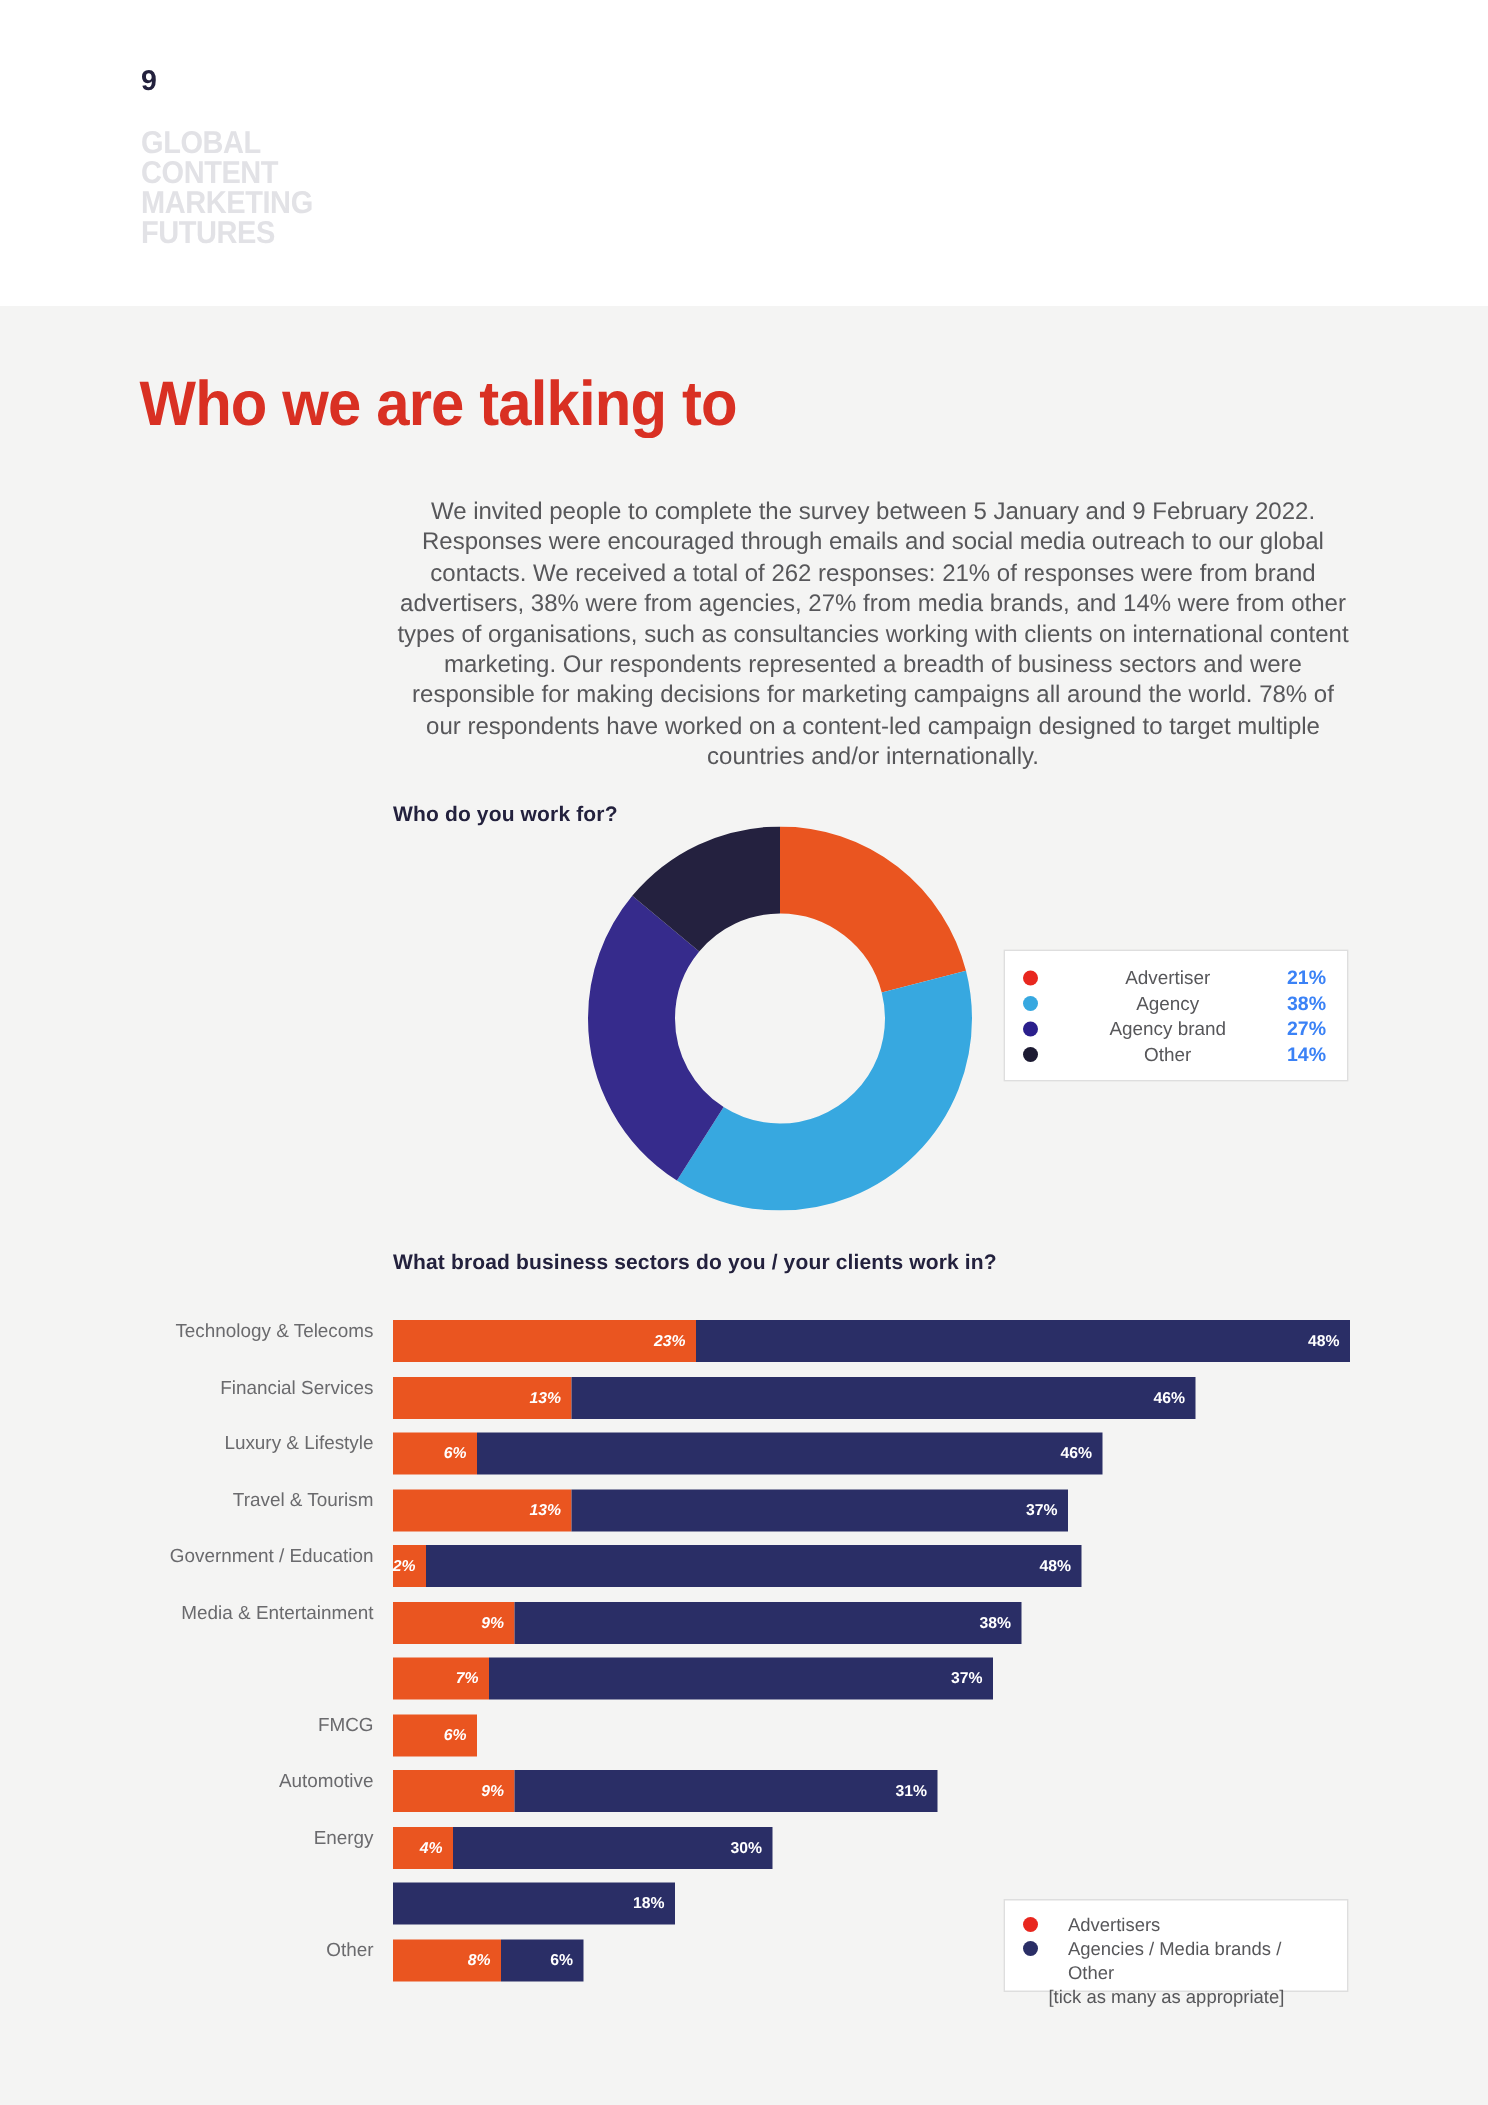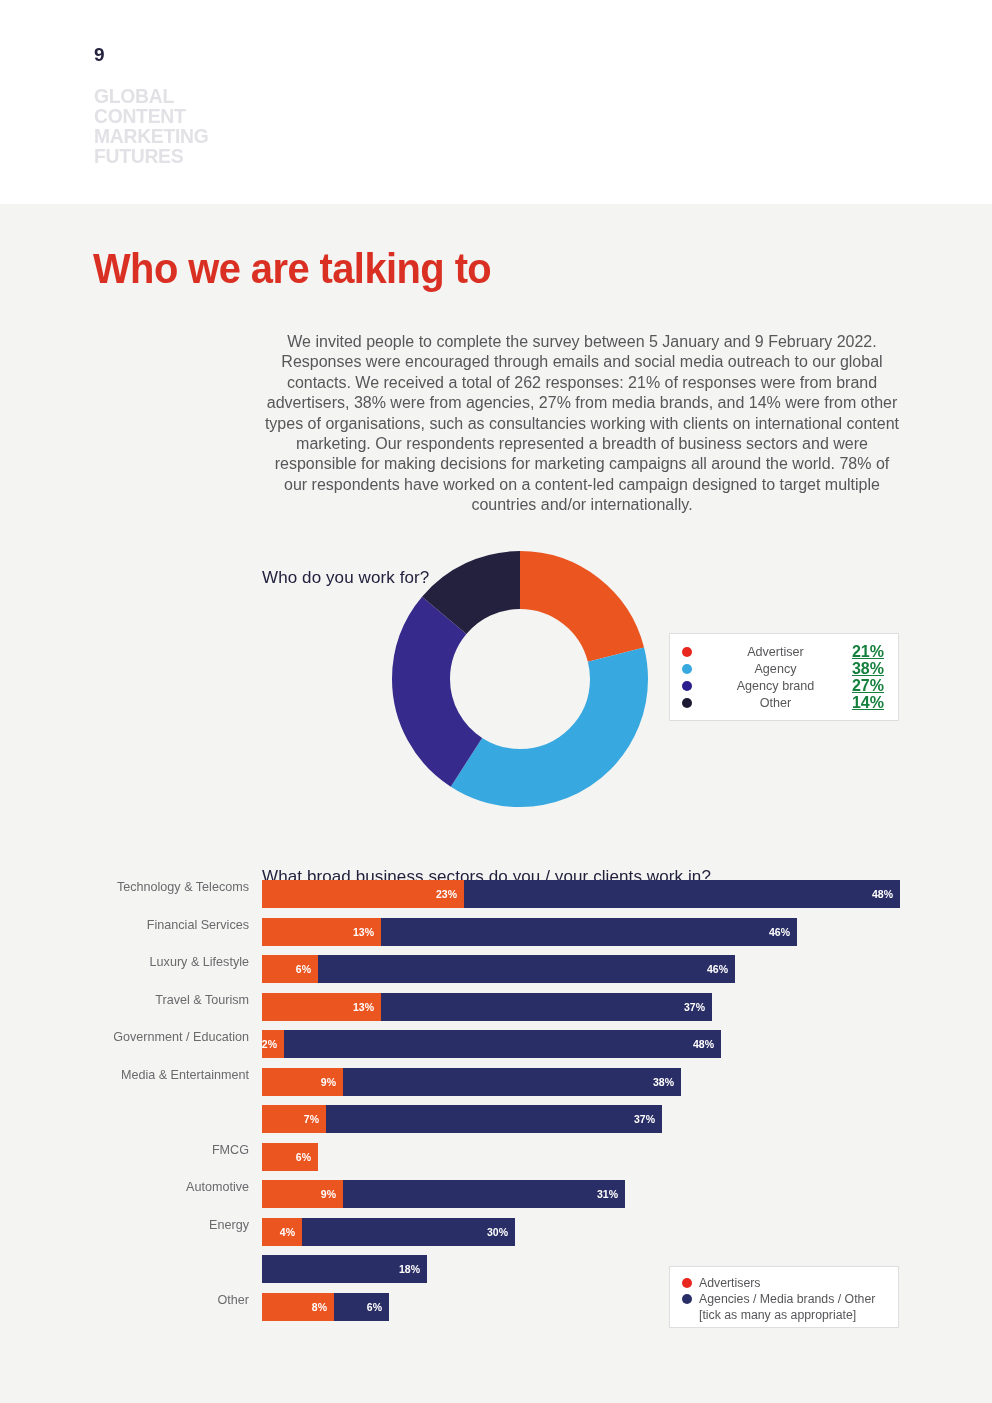--- a/index.html
+++ b/index.html
@@ -45,61 +45,60 @@
     letter-spacing: -0.6px;
     transform: scaleX(0.95); transform-origin: left top;
   }
   .intro {
     position: absolute; left: 262px; top: 332px; width: 640px;
     font-size: 16px; line-height: 20.4px; color: #57575a; text-align: center;
   }
 
   .sub-head {
     position: absolute;
-    font-size: 17px; font-weight: normal; color: #23213d;
+    font-size: 14px; font-weight: bold; color: #23213d;
     letter-spacing: 0.1px;
-    margin-top: 34px;
   }
   #sub-head-1 { left: 262px; top: 534px; }
   #sub-head-2 { left: 262px; top: 833px; }
 
   
   .donut-wrap { position: absolute; left: 392px; top: 551px; width: 256px; height: 256px; }
   .donut-wrap svg { display:block; }
 
   .legend-box {
     position: absolute;
     background: #ffffff;
     border: 1px solid #dedede;
     box-sizing: border-box;
   }
   #donut-legend { left: 669px; top: 633px; width: 230px; height: 88px; padding: 9px 14px 9px 12px; text-align: center; }
   .legend-row { display: flex; align-items: center; font-size: 12.6px; color: #57575a; height: 17px; }
   .legend-dot { width: 10px; height: 10px; border-radius: 50%; flex: 0 0 10px; margin-right: 7px; }
   .legend-label { flex: 1 1 auto; }
-  .legend-val { font-weight: bold; color: #15803d; font-size: 16px; text-decoration: underline; }
+  .legend-val { font-weight: bold; color: #3b82f6; font-size: 13px; }
 
   
   .bars { position: absolute; left: 0; top: 880px; width: 992px; }
   .bar-row { position: relative; height: 37.5px; }
   .bar-label {
     position: absolute; right: 743px; top: 0; width: 240px;
     text-align: right; font-size: 12.6px; color: #6a6a6d; line-height: 15px;
   }
   .bar-track { position: absolute; left: 262px; top: 0; height: 28px; display: flex; }
   .seg { height: 28px; position: relative; box-sizing: border-box; }
   .seg span {
     position: absolute; right: 7px; top: 50%; transform: translateY(-50%);
     font-size: 10.5px; font-weight: bold; color: #ffffff; white-space: nowrap;
   }
-  .seg.orange { background: #ea5520; }
+  .seg.orange { background: #ea5520; font-style: italic; }
   .seg.navy   { background: #2a2e66; }
 
   #bar-legend { left: 669px; top: 1266px; width: 230px; height: 62px; padding: 8px 12px 8px 12px; }
-  #bar-legend .legend-row { font-size: 12.3px; align-items: flex-start; height: auto; line-height: 16px; }
+  #bar-legend .legend-row { font-size: 12.3px; align-items: flex-start; height: auto; line-height: 16px; gap: 13px; }
   #bar-legend .legend-dot { margin-top: 3px; }
   .legend-sub { padding-left: 17px; font-size: 12.3px; color: #57575a; line-height: 16px; }
 </style>
 </head>
 <body>
 
 <div class="page">
 
   <div class="header-band">
     <div class="page-number">9</div>
@@ -258,21 +257,21 @@
           <div class="seg orange" style="width: 40px;">
             <span>4%</span>
           </div>
           <div class="seg navy" style="width: 213px;">
             <span>30%</span>
           </div>
         </div>
       </div>
       <div class="bar-row">
         <div class="bar-track">
-          <div class="seg navy" style="width: 165px; padding-left: 36px;">
+          <div class="seg navy" style="width: 188px; padding-left: 36px;">
             <span>18%</span>
           </div>
         </div>
       </div>
       <div class="bar-row">
         <div class="bar-label">Other</div>
         <div class="bar-track">
           <div class="seg orange" style="width: 72px;">
             <span>8%</span>
           </div>

